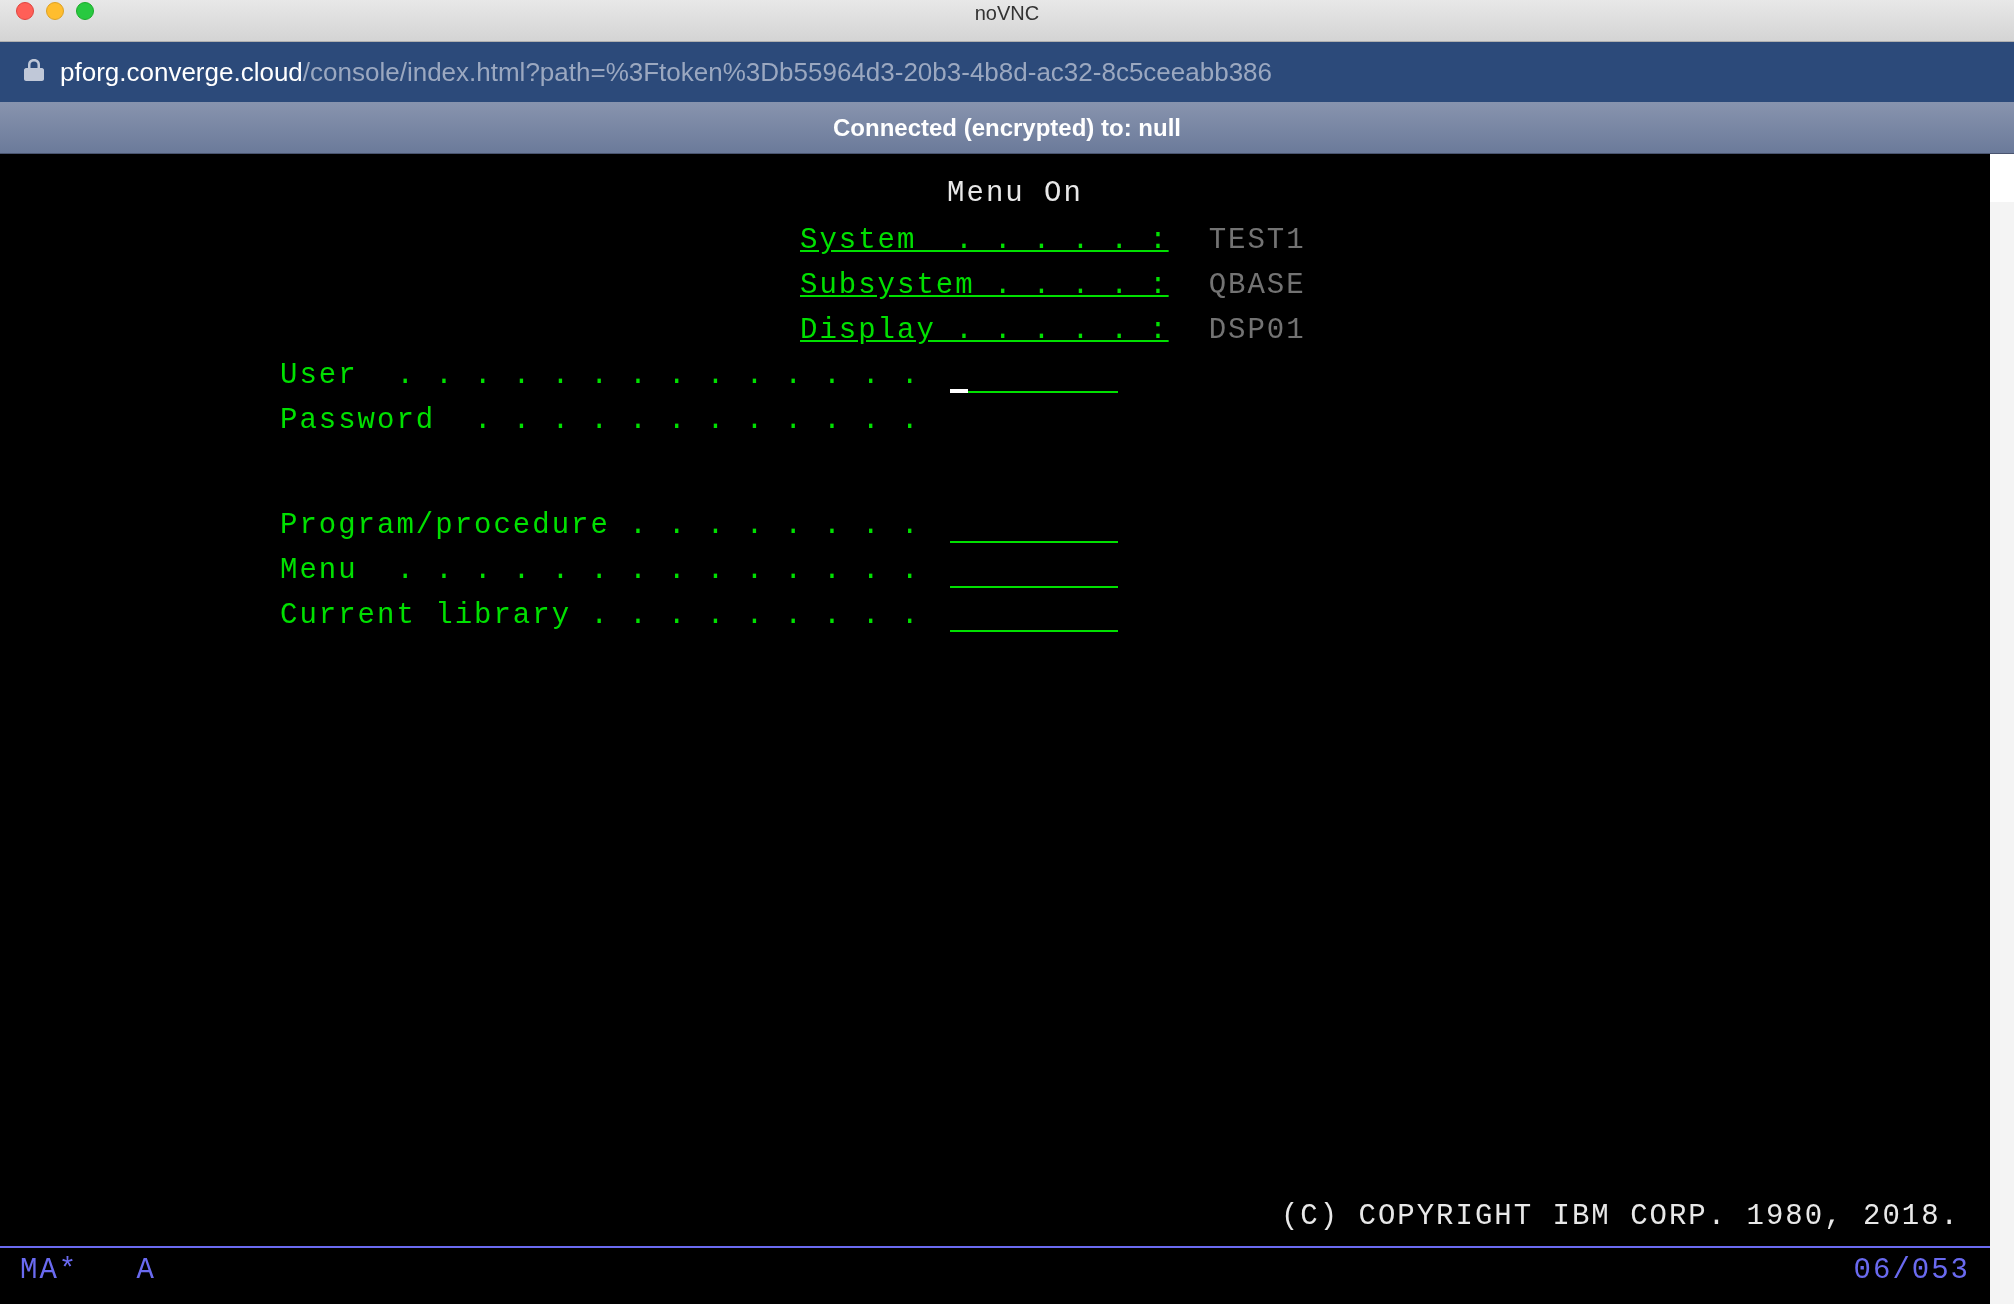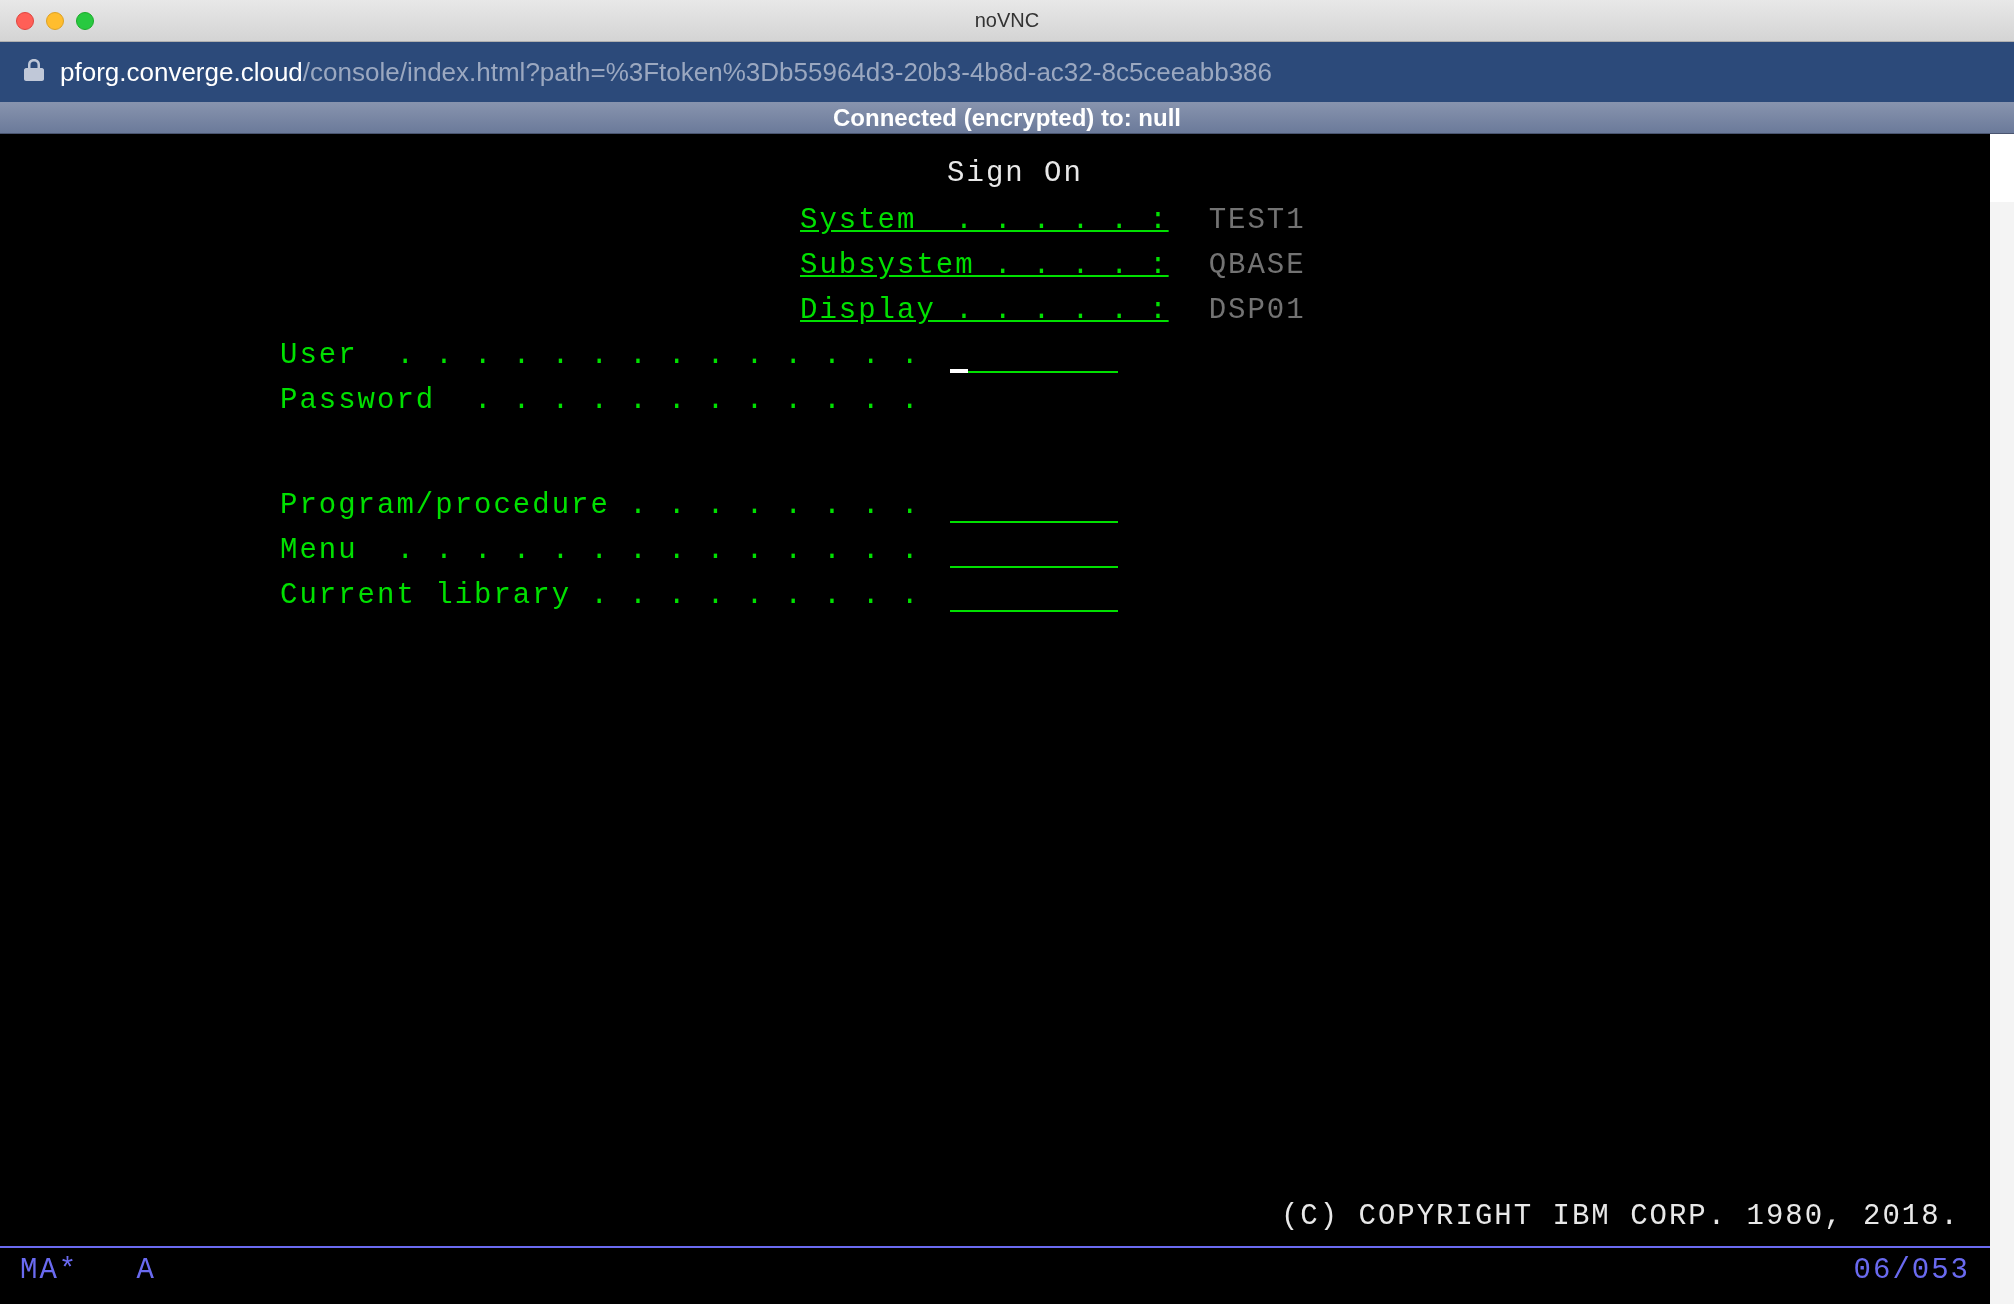--- a/index.html
+++ b/index.html
@@ -15,22 +15,22 @@
       height: 100%;
       background: #ececec;
       display: flex;
       flex-direction: column;
     }
     .window-titlebar {
       height: 42px;
       background: linear-gradient(to bottom, #e8e8e8, #d4d4d4);
       border-bottom: 1px solid #b0b0b0;
       display: flex;
-      align-items: center;
-      padding: 12px 16px;
+      align-items: flex-start;
+      padding: 2px 16px;
       position: relative;
     }
     .traffic-lights {
       display: flex;
       gap: 12px;
       position: absolute;
       left: 16px;
     }
     .traffic-light {
       width: 18px;
@@ -67,21 +67,21 @@
       color: #9ba8c0;
     }
     .content-area {
       flex: 1;
       background: #fff;
       display: flex;
       flex-direction: column;
       position: relative;
     }
     .vnc-status-bar {
-      height: 32px;
+      height: 52px;
       background: linear-gradient(to bottom, #8894ae, #6b7a9a);
       display: flex;
       align-items: center;
       justify-content: center;
       color: #fff;
       font-size: 24px;
       font-weight: bold;
       border-bottom: 1px solid #4a5570;
     }
     .terminal-container {
@@ -225,21 +225,21 @@
   </div>
 
   <div class="content-area">
     <div class="vnc-status-bar">
       <span>Connected (encrypted) to: null</span>
     </div>
 
     <div class="terminal-container">
       <div class="terminal-screen">
 
-        <div class="term-line term-title">Sign On</div>
+        <div class="term-line term-title">Menu On</div>
 
         <div class="sysinfo-block">
           <div class="sysinfo-row">
             <span class="sysinfo-label">System  . . . . . :</span>
             <span class="sysinfo-value">TEST1</span>
           </div>
           <div class="sysinfo-row">
             <span class="sysinfo-label">Subsystem . . . . :</span>
             <span class="sysinfo-value">QBASE</span>
           </div>

